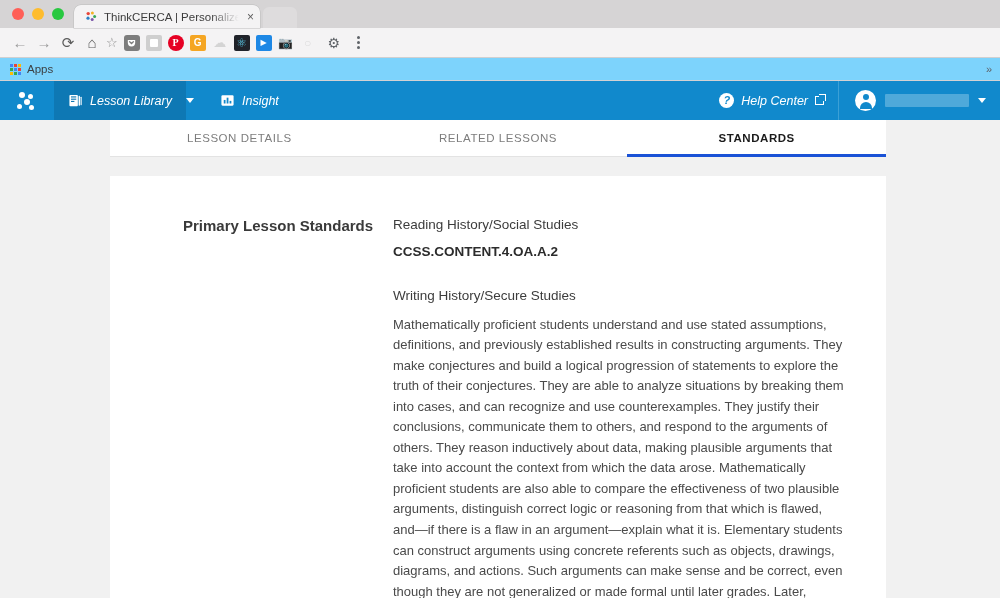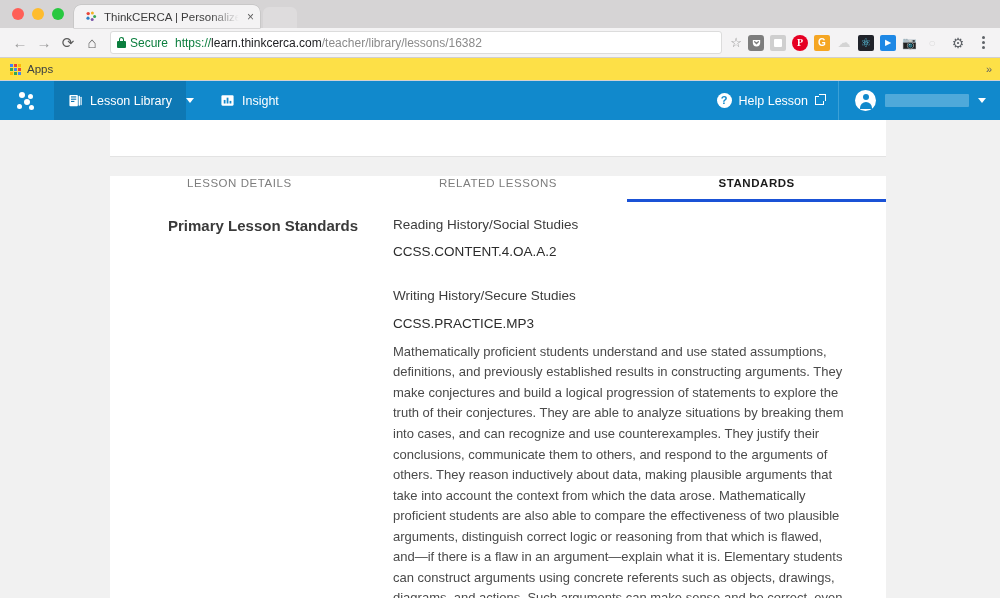--- a/index.html
+++ b/index.html
@@ -156,21 +156,21 @@
   }
   .kebab {
     width: 18px;
     display: flex; flex-direction: column; align-items: center;
     gap: 2px; margin-left: 4px; cursor: pointer;
   }
   .kebab i { width: 3px; height: 3px; border-radius: 50%; background: #5f6368; display:block; }
 
   .bookmarks-bar {
     height: 22px;
-    background: #fde047;
+    background: #7dd3fc;
     display: flex;
     align-items: center;
     padding: 0 10px;
     border-bottom: 1px solid #d3d2d3;
     position: relative;
   }
   .apps-grid {
     width: 11px; height: 11px;
     display: grid;
     grid-template-columns: repeat(3, 3px);
@@ -186,20 +186,21 @@
   }
 
   
   .app-nav {
     height: 39px;
     background: #1189cc;
     display: flex;
     align-items: stretch;
     color: #ffffff;
     position: relative;
+    font-style: italic;
   }
   .brand {
     width: 54px;
     display: flex; align-items: center; justify-content: center;
     flex: 0 0 54px;
     cursor: pointer;
   }
   .brand-dots {
     position: relative;
     width: 22px; height: 18px;
@@ -318,21 +319,20 @@
     flex: 1;
     display: flex;
     align-items: center;
     justify-content: center;
     font-size: 11.5px;
     letter-spacing: 0.55px;
     color: #7d7d7d;
     cursor: pointer;
     position: relative;
     height: 100%;
-    margin-top: 45px;
   }
   .ctab.active {
     color: #1b1b1b;
     font-weight: bold;
     text-align: center;
   }
   .ctab.active::after {
     content: "";
     position: absolute;
     left: 0; right: 0; bottom: -1px;
@@ -353,35 +353,36 @@
     width: 283px;
     flex: 0 0 283px;
     padding-left: 58px;
     box-sizing: border-box;
   }
   .std-left-title {
     font-size: 15px;
     font-weight: bold;
     color: #3a3a3a;
     line-height: 1.3;
+    margin-left: 15px;
   }
   .std-right {
     flex: 1;
     padding-right: 32px;
   }
   .std-block { margin-bottom: 26px; }
   .std-subject {
     font-size: 13.5px;
     color: #3c3c3c;
     margin-bottom: 9px;
     line-height: 1.35;
   }
   .std-code {
     font-size: 13.5px;
-    font-weight: normal;
+    font-weight: bold;
     color: #2c2c2c;
     margin-bottom: 9px;
     line-height: 1.35;
   }
   .std-desc {
     font-size: 13px;
     color: #4a4a4a;
     line-height: 1.58;
     max-width: 452px;
   }
@@ -410,30 +411,20 @@
   </div>
   <div class="tab-newtab"></div>
 </div>
 
 <div class="browser-toolbar">
   <span class="nav-btn">←</span>
   <span class="nav-btn">→</span>
   <span class="nav-btn active">⟳</span>
   <span class="nav-btn active">⌂</span>
 
-  <div class="omnibox">
-    <span class="lock-icon">
-      <span class="lock-shackle"></span>
-      <span class="lock-body"></span>
-    </span>
-    <span class="secure-label">Secure</span>
-    <span class="url-text">
-      <span class="url-scheme">https://</span><span class="url-host">learn.thinkcerca.com</span><span class="url-path">/teacher/library/lessons/16382</span>
-    </span>
-  </div>
 
   <span class="star-icon">☆</span>
 
   <div class="ext-icons">
     <span class="ext" style="background:#7d7d7d;color:#fff;border-radius:3px;">
       <svg width="11" height="11" viewBox="0 0 12 12">
           <path d="M2 3.2h8v3.1a4 4 0 0 1-8 0z" fill="#fff"></path>
           <path d="M4 5.2l2 1.9 2-1.9" stroke="#7d7d7d" stroke-width="1.4" fill="none" stroke-linecap="round"></path>
         </svg>
     </span>
@@ -513,21 +504,21 @@
       </svg>
     </span>
     <span>Insight</span>
   </div>
 
 
   <div class="nav-spacer"></div>
 
   <div class="help-item">
     <span class="help-circle">?</span>
-    <span>Help Lesson</span>
+    <span>Help Center</span>
     <span class="ext-link-icon"></span>
   </div>
 
   <div class="user-area">
     <span class="avatar-circle">
       <span class="avatar-head"></span>
       <span class="avatar-body"></span>
     </span>
     <span class="user-name-redacted"></span>
     <span class="caret-down"></span>
@@ -556,19 +547,18 @@
     </div>
     <div class="std-right">
 
       <div class="std-block">
         <div class="std-subject">Reading History/Social Studies</div>
         <div class="std-code">CCSS.CONTENT.4.OA.A.2</div>
       </div>
 
       <div class="std-block">
         <div class="std-subject">Writing History/Secure Studies</div>
-        <div class="std-code">CCSS.PRACTICE.MP3</div>
         <div class="std-desc">Mathematically proficient students understand and use stated assumptions, definitions, and previously established results in constructing arguments. They make conjectures and build a logical progression of statements to explore the truth of their conjectures. They are able to analyze situations by breaking them into cases, and can recognize and use counterexamples. They justify their conclusions, communicate them to others, and respond to the arguments of others. They reason inductively about data, making plausible arguments that take into account the context from which the data arose. Mathematically proficient students are also able to compare the effectiveness of two plausible arguments, distinguish correct logic or reasoning from that which is flawed, and—if there is a flaw in an argument—explain what it is. Elementary students can construct arguments using concrete referents such as objects, drawings, diagrams, and actions. Such arguments can make sense and be correct, even though they are not generalized or made formal until later grades. Later, students learn to</div>
       </div>
 
     </div>
   </div>
 </div>
 
 </body></html>

